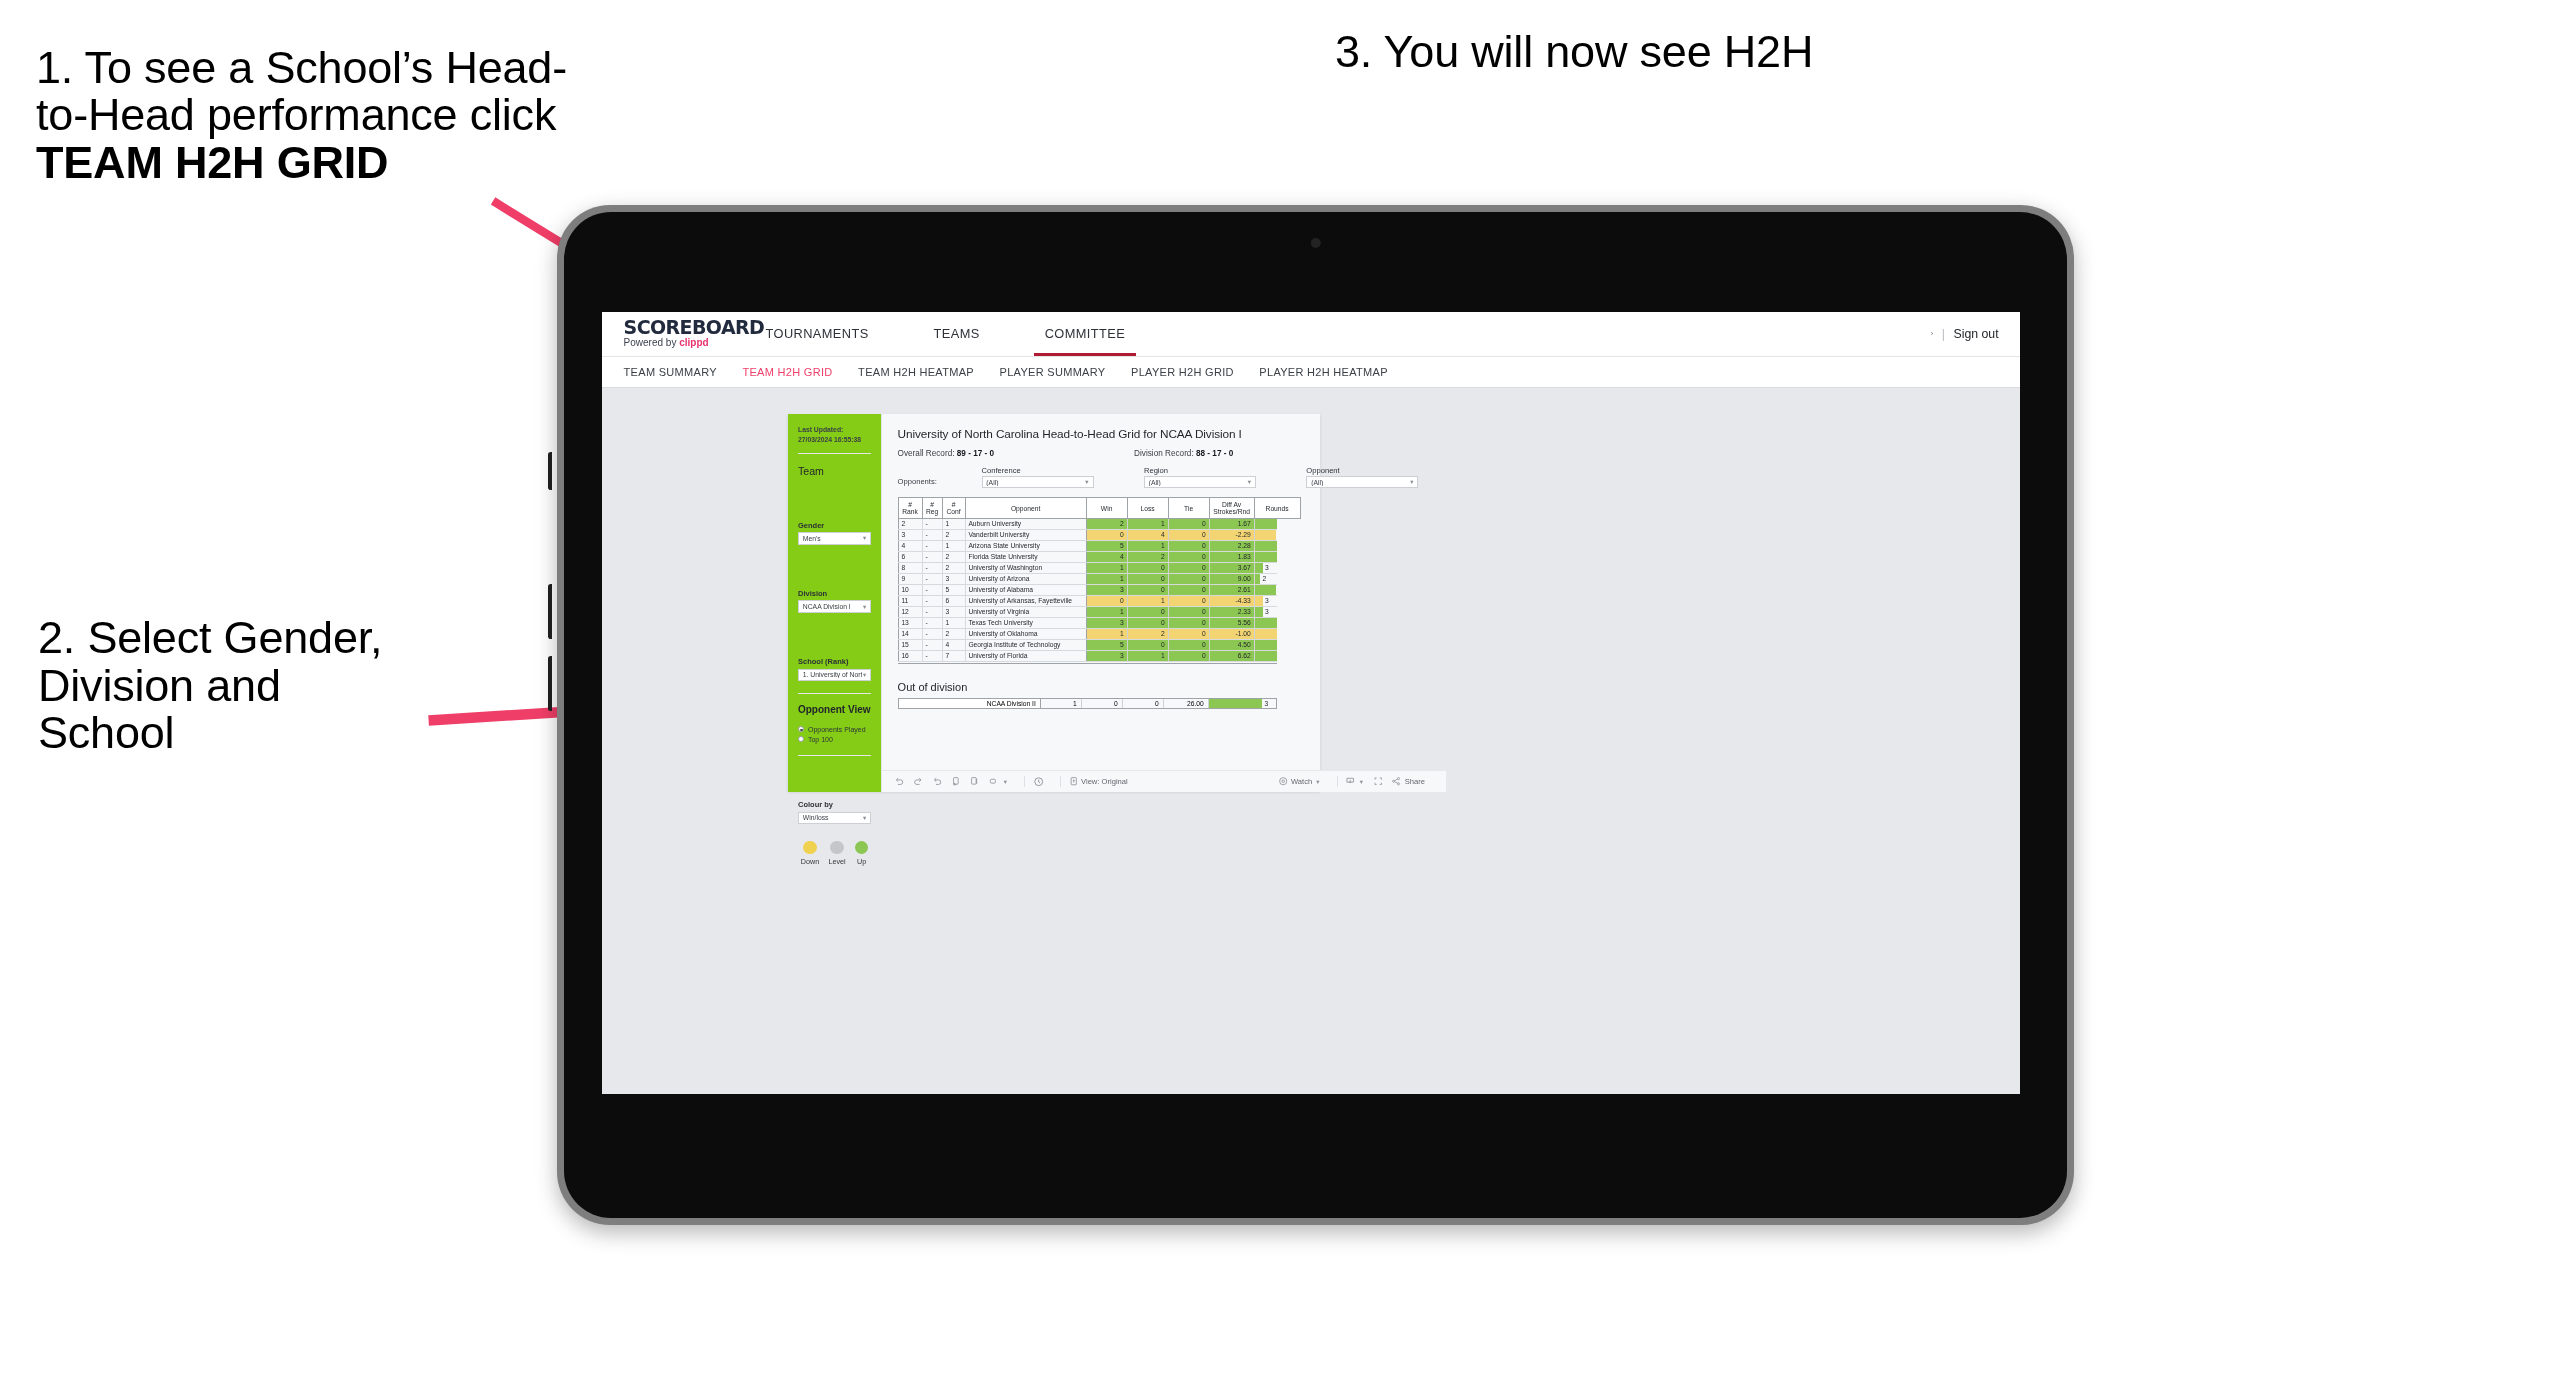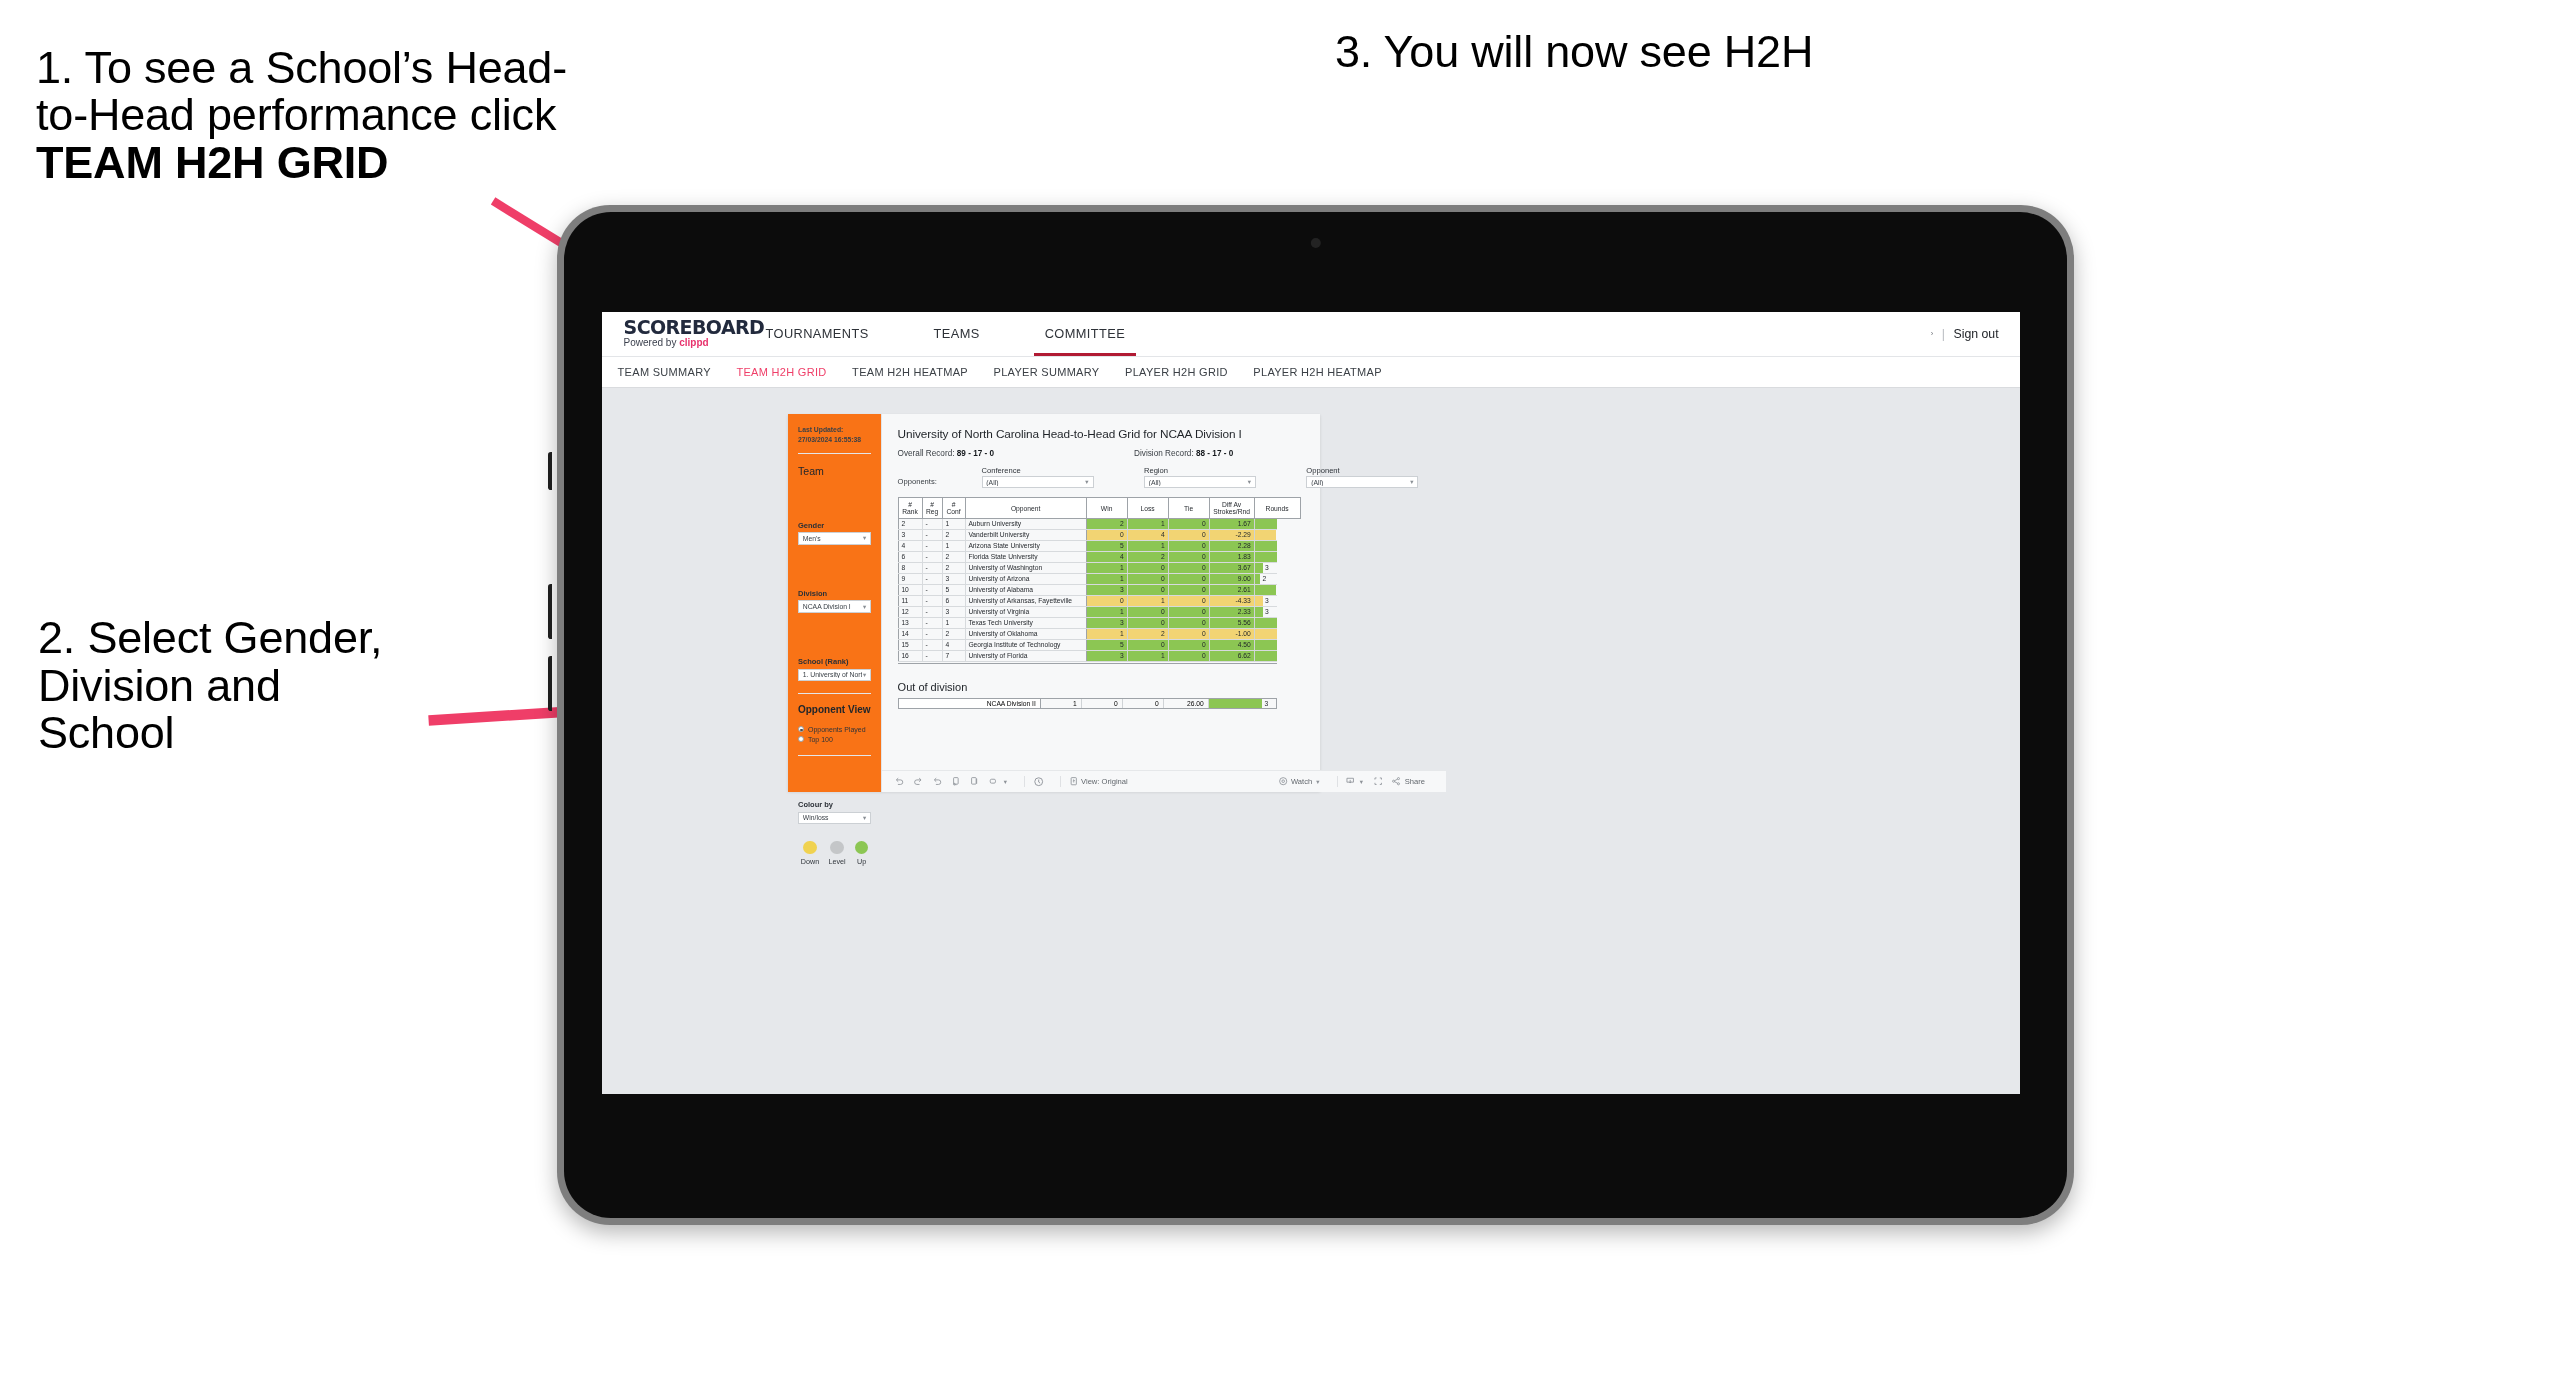--- a/index.html
+++ b/index.html
@@ -52,31 +52,31 @@
   .mnav { display: flex; align-items: center; padding: 0 20px; font-size: 12.8px; color: #2e3238;
           letter-spacing: 0.4px; position: relative; cursor: pointer; }
   .mnav.active::after { content: ""; position: absolute; left: 9.5px; right: 9.5px; bottom: 0; height: 2.8px; background: #b11a33; }
   #signout { position: absolute; right: 21px; top: 0; height: 44px; display: flex; align-items: center;
              font-size: 12.3px; color: #22252a; gap: 8.5px; }
   #signout .sep { color: #b9bcc1; }
   #signout .caret { font-size: 7.6px; color: #6d7278; }
 
   
   #subnav { height: 32px; background: #fff; border-top: 0.9px solid #e3e5e8; border-bottom: 0.9px solid #d9dbde;
-            display: flex; align-items: center; padding-left: 16px; }
+            display: flex; align-items: center; padding-left: 22px; }
   .snav { font-size: 11px; color: #3b4046; letter-spacing: 0.3px; margin-right: 25.6px; cursor: pointer; }
   .snav.active { color: #ef3e68; }
 
   
   #workspace { position: relative; height: calc(100% - 76px); background: #e6e8eb; }
   #vizcard { position: absolute; left: 186px; top: 26.5px; width: 532px; height: 378px; background: #f7f8f9;
              box-shadow: 0 0.9px 2.8px rgba(0,0,0,0.13); display: flex; }
 
   
-  #sidebar { width: 94px; background: #f97316; border-right: 0.9px solid #e2e4e7; padding: 11.4px 9.5px 0 10.4px; }
+  #sidebar { width: 94px; background: #84cc16; border-right: 0.9px solid #e2e4e7; padding: 11.4px 9.5px 0 10.4px; }
   #lastupd { font-size: 6.8px; color: #3c4147; line-height: 1.42; font-weight: 600; }
   .hr { height: 0.9px; background: #e4e6e9; margin: 8.5px 0 0 0; }
   .sb-h { font-size: 10.6px; color: #22262b; margin: 10.4px 0 10.4px 0; }
   .sb-h.small { font-size: 10px; font-weight: 700; }
   .fl { margin-bottom: 12.3px; }
   .fl-lab { font-size: 7.5px; font-weight: 700; color: #2b3037; margin-bottom: 2.8px; margin-top: 44px; }
   .sel { height: 12.3px; border: 0.9px solid #ccd0d4; background: #fff; display: flex; align-items: center;
          padding: 0 2.8px 0 3.8px; font-size: 6.8px; color: #3a4047; cursor: pointer; }
   .sel span.v { flex: 1; overflow: hidden; white-space: nowrap; }
   .sel .arr { font-size: 5.7px; color: #8a8f95; }

